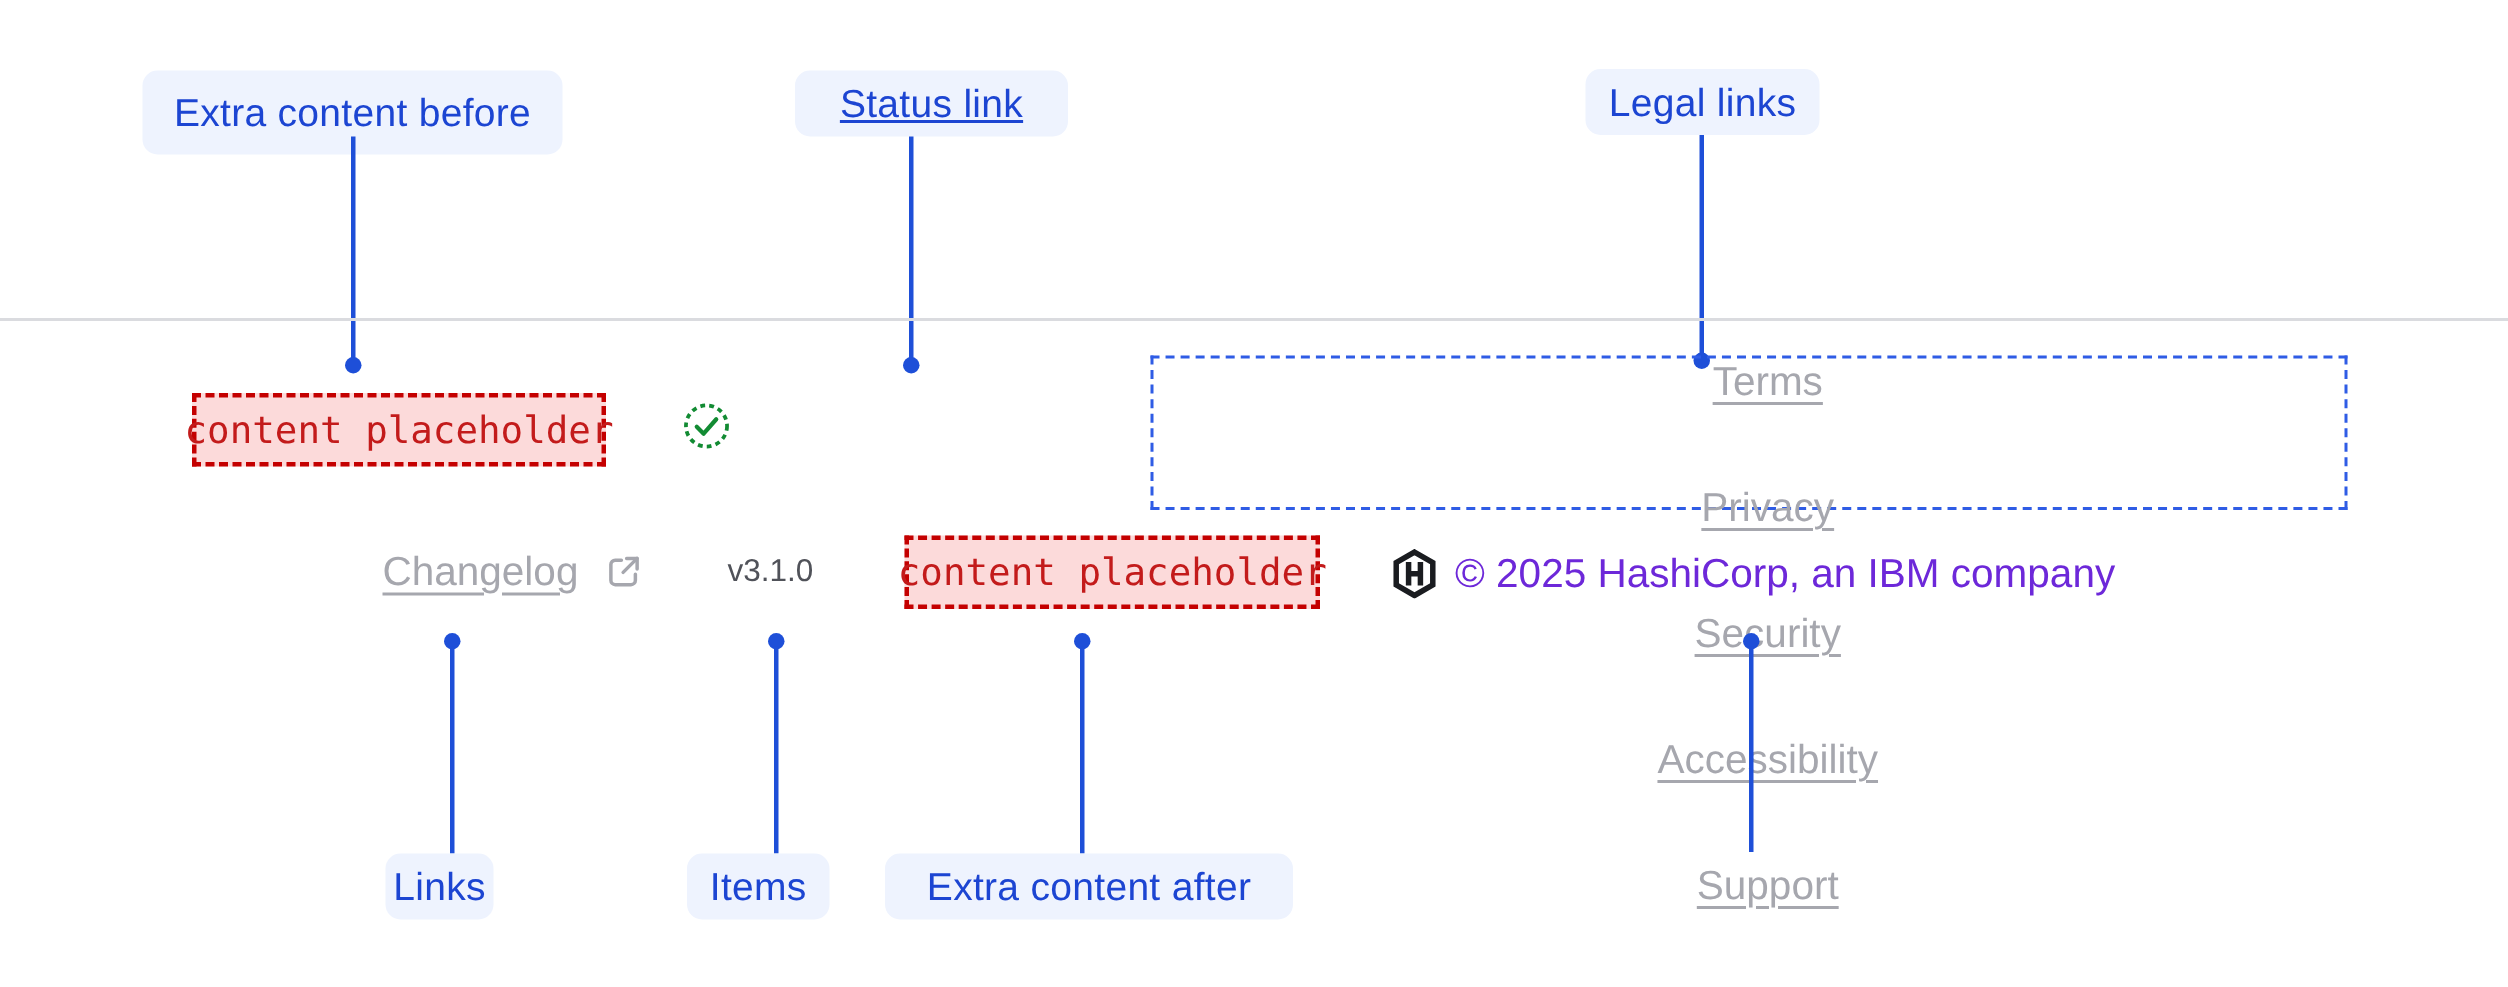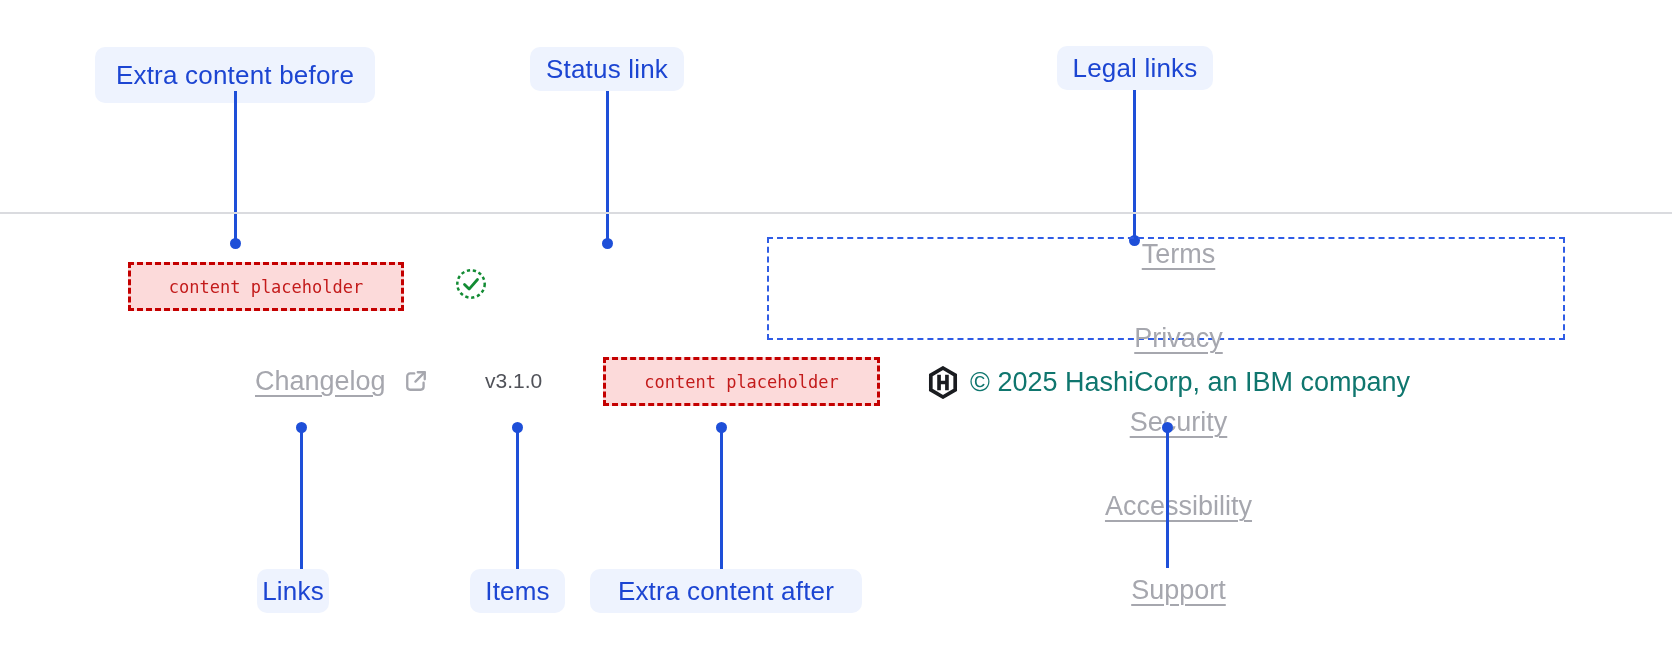--- a/index.html
+++ b/index.html
@@ -15,30 +15,30 @@
   }
   
   .vline{position:absolute;width:3px;background:#1e4fd8;}
   .dot{position:absolute;width:11px;height:11px;border-radius:50%;background:#1e4fd8;}
   
   .divider{position:absolute;left:0;top:212px;width:1672px;height:2px;background:#dadbdf;}
   
   .redbox{
     position:absolute;display:flex;align-items:center;justify-content:center;
     background:#fcdada;border:3px dashed #c40000;box-sizing:border-box;
-    color:#c31b1b;font-family:"DejaVu Sans Mono",monospace;font-size:17px;
+    color:#c31b1b;font-family:"DejaVu Sans Mono",monospace;font-size:25px;
     white-space:nowrap;overflow:visible;
   }
   
   .glink{
     position:absolute;color:#a6a7ae;font-size:27px;line-height:32px;white-space:nowrap;
     text-decoration:underline;text-decoration-thickness:2px;text-underline-offset:5px;
     text-decoration-color:#a6a7ae;cursor:pointer;
   }
-  .gtext{position:absolute;color:#0f766e;font-size:27px;line-height:32px;white-space:nowrap;}
+  .gtext{position:absolute;color:#6d28d9;font-size:27px;line-height:32px;white-space:nowrap;}
   .version{position:absolute;color:#505259;font-size:21px;line-height:32px;white-space:nowrap;}
   
   .legalbox{
     position:absolute;left:767px;top:237px;width:798px;height:103px;
     border:2px dashed #2f5ce5;box-sizing:border-box;
     display:flex;align-items:center;gap:53px;padding-left:25px;flex-direction:column;
   }
   .legalbox a, .legal-link{
     color:#a6a7ae;font-size:27px;white-space:nowrap;cursor:pointer;
     text-decoration:underline;text-decoration-thickness:2px;text-underline-offset:5px;
@@ -46,21 +46,21 @@
   }
   .iconbox{position:absolute;display:flex;align-items:center;justify-content:center;}
   svg{display:block;}
 </style>
 </head>
 <body>
 
 <div class="canvas">
 
   <div class="pill" style="left:95px;top:47px;width:280px;height:56px;">Extra content before</div>
-  <div class="pill" style="left:530px;top:47px;width:154px;height:44px;">Status link</div>
+  <div class="pill" style="left:530px;top:47px;width:182px;height:44px;text-decoration:underline;">Status link</div>
   <div class="pill" style="left:1057px;top:46px;width:156px;height:44px;">Legal links</div>
 
   <div class="vline" style="left:234px;top:91px;height:150px;"></div>
   <div class="dot" style="left:230px;top:238px;"></div>
   <div class="vline" style="left:606px;top:91px;height:150px;"></div>
   <div class="dot" style="left:602px;top:238px;"></div>
   <div class="vline" style="left:1133px;top:90px;height:147px;"></div>
   <div class="dot" style="left:1129px;top:235px;"></div>
 
   <div class="divider"></div>
@@ -106,16 +106,16 @@
   <div class="dot" style="left:296px;top:422px;"></div>
   <div class="vline" style="left:300px;top:431px;height:138px;"></div>
   <div class="dot" style="left:512px;top:422px;"></div>
   <div class="vline" style="left:516px;top:431px;height:138px;"></div>
   <div class="dot" style="left:716px;top:422px;"></div>
   <div class="vline" style="left:720px;top:431px;height:138px;"></div>
   <div class="dot" style="left:1162px;top:422px;"></div>
   <div class="vline" style="left:1166px;top:431px;height:137px;"></div>
 
   <div class="pill" style="left:257px;top:569px;width:72px;height:44px;">Links</div>
-  <div class="pill" style="left:470px;top:569px;width:95px;height:44px;">Items</div>
+  <div class="pill" style="left:458px;top:569px;width:95px;height:44px;">Items</div>
   <div class="pill" style="left:590px;top:569px;width:272px;height:44px;">Extra content after</div>
 
 </div>
 
 </body></html>

